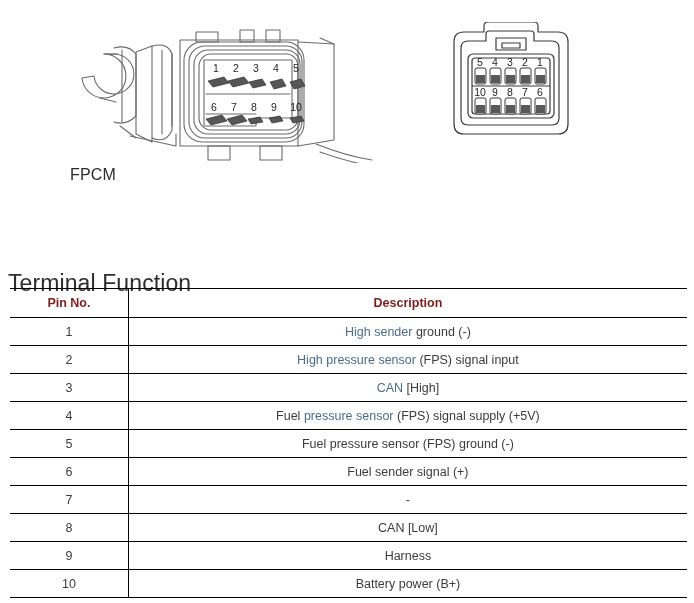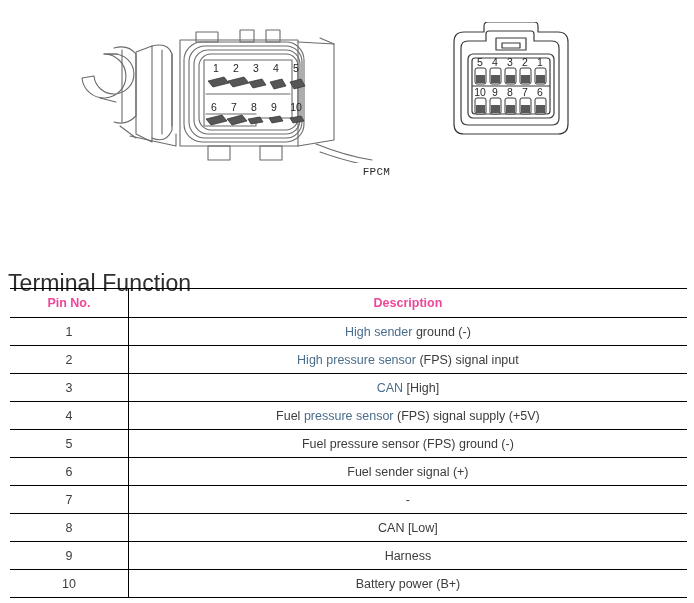--- a/index.html
+++ b/index.html
@@ -24,25 +24,24 @@
   }
   .fig {
     position: absolute;
   }
   #fig-fpcm { left: 70px; top: 18px; width: 320px; height: 170px; }
   #fig-harness { left: 430px; top: 22px; width: 200px; height: 165px; }
 
   .fig-caption {
     position: absolute;
     width: 100%;
-    text-align: right;
-    font-size: 11px;
+    text-align: left;
+    font-size: 16px;
     color: #2c2c2c;
     letter-spacing: 0.2px;
-    font-family: Liberation Mono, monospace;
   }
   #fig-fpcm .fig-caption { top: 148px; left: 0; }
   #fig-harness .fig-caption { top: 144px; left: 0; }
 
   
   #page-title {
     position: absolute;
     left: 8px;
     top: 250px;
     font-size: 23px;
@@ -66,21 +65,21 @@
     border-bottom: 1px solid #000;
     height: 27px;
     padding: 0;
     text-align: center;
     vertical-align: middle;
     font-weight: normal;
     color: #3c3c3c;
   }
   #terminal-table th {
     font-weight: bold;
-    color: #ec4899;
+    color: #7f1d1d;
     height: 28px;
   }
   .col-pin {
     width: 118px;
     border-right: 1px solid #000;
   }
   .col-desc {
     width: 559px;
   }
   .lnk {

